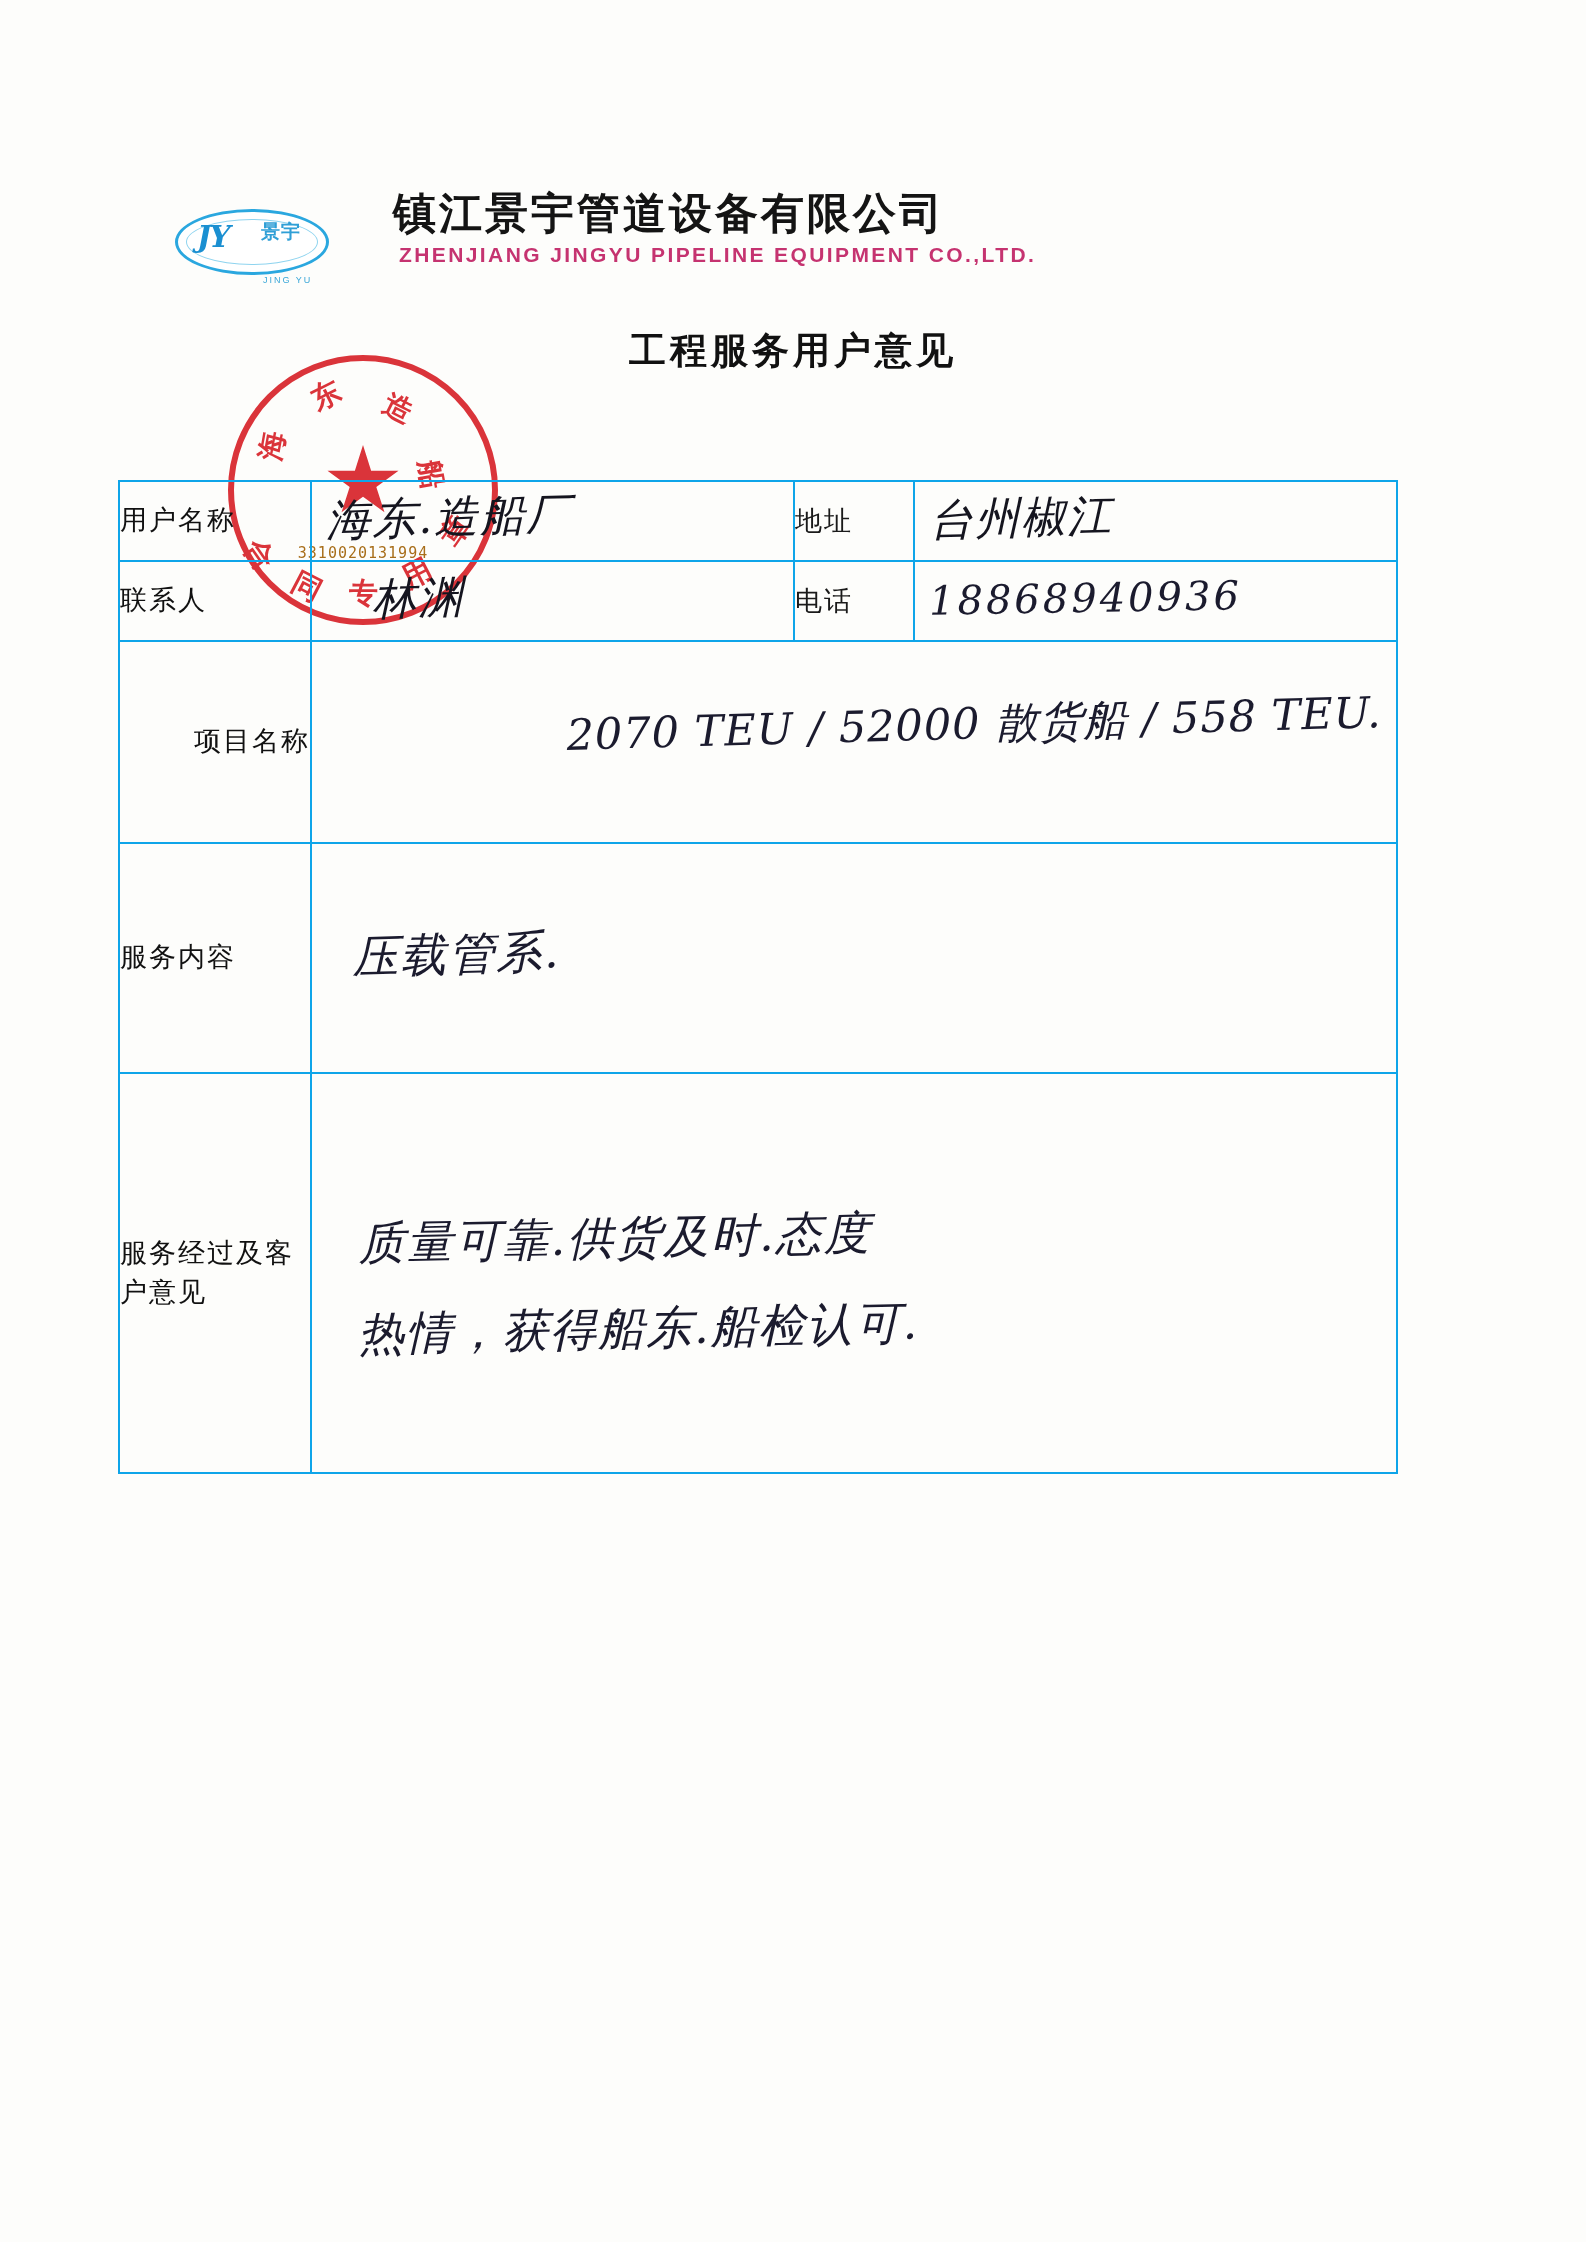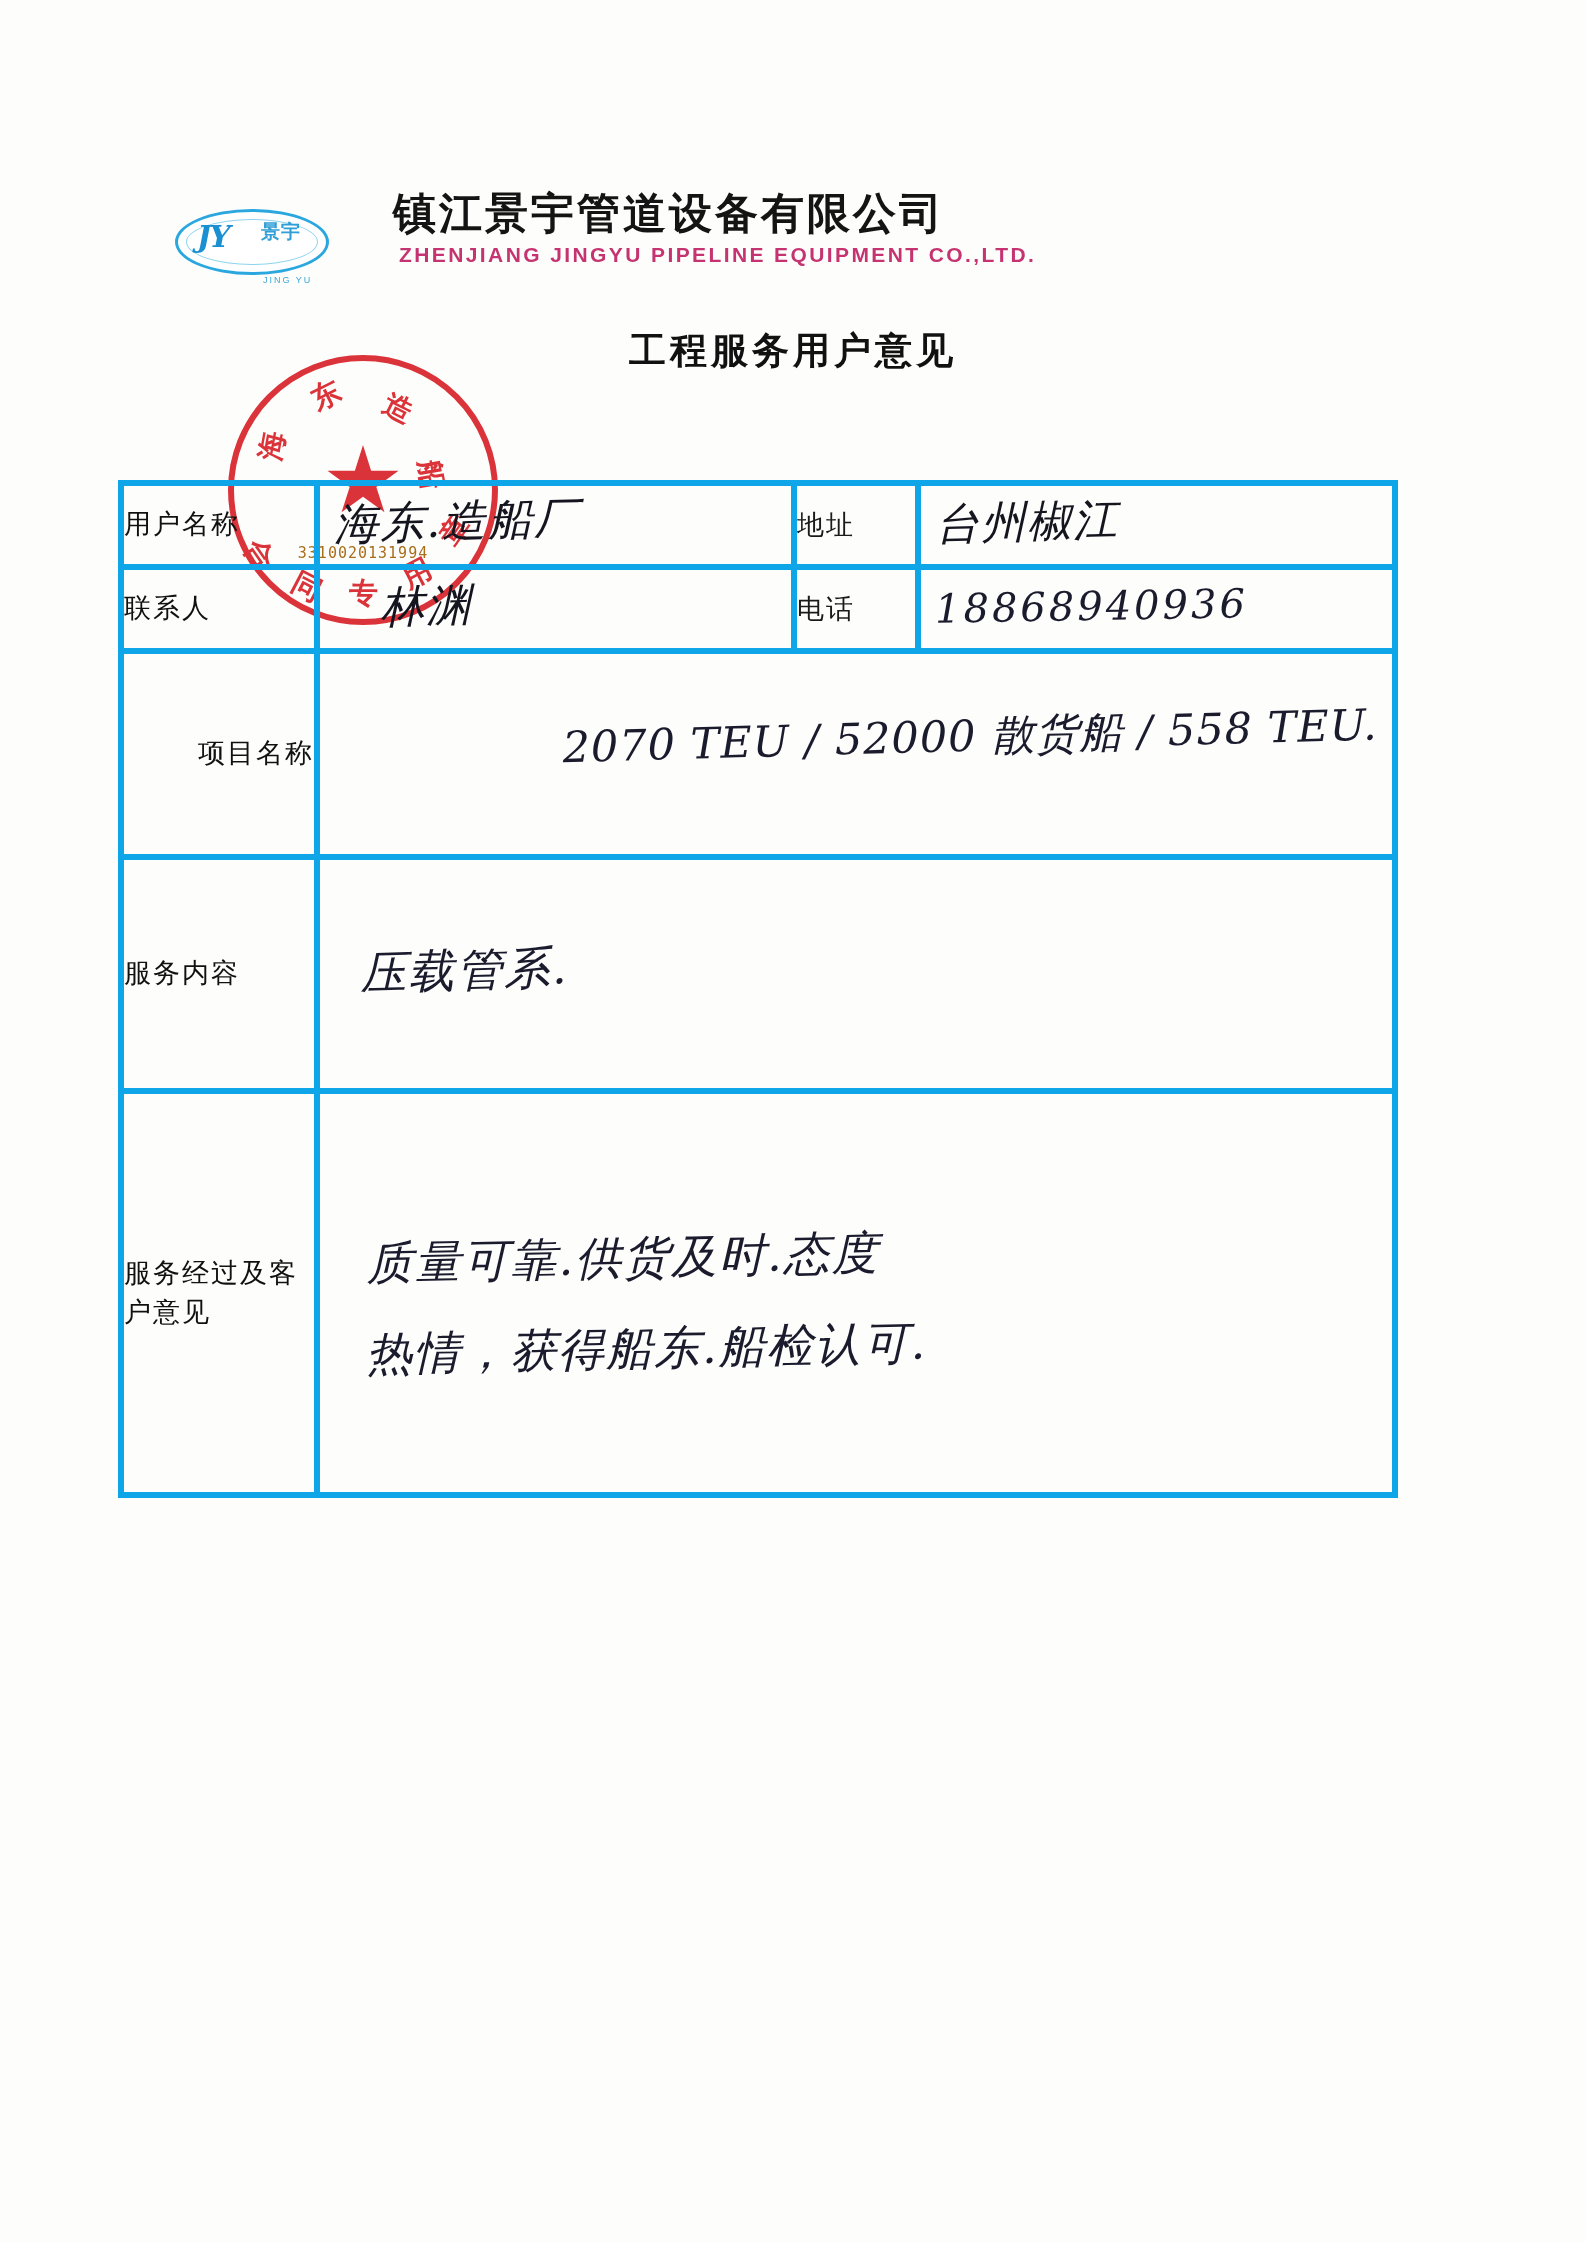--- a/index.html
+++ b/index.html
@@ -150,21 +150,21 @@
   
   .form-table {
     position: absolute;
     left: 118px;
     top: 480px;
     width: 1280px;
     border-collapse: collapse;
     table-layout: fixed;
   }
   .form-table td {
-    border: 6px solid #0ea5e9;
+    border: 2px solid #0ea5e9;
     vertical-align: middle;
     padding: 0;
   }
   .label-cell {
     width: 190px;
     text-align: left;
     padding-left: 18px;
     font-size: 27px;
     letter-spacing: 2px;
     color: #111;

